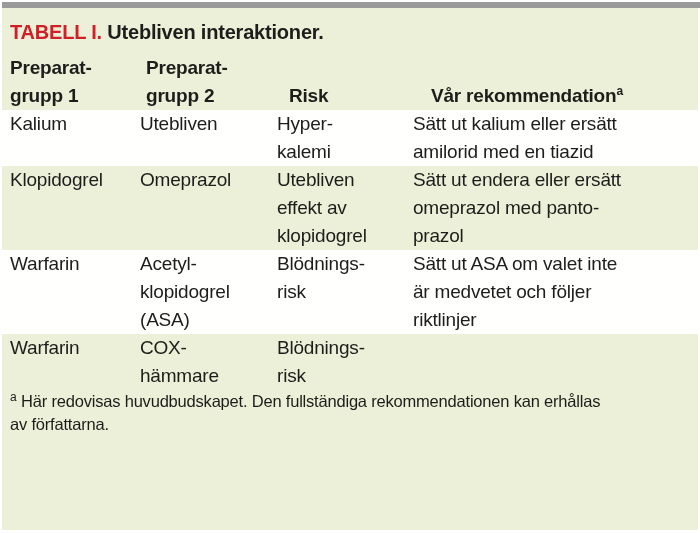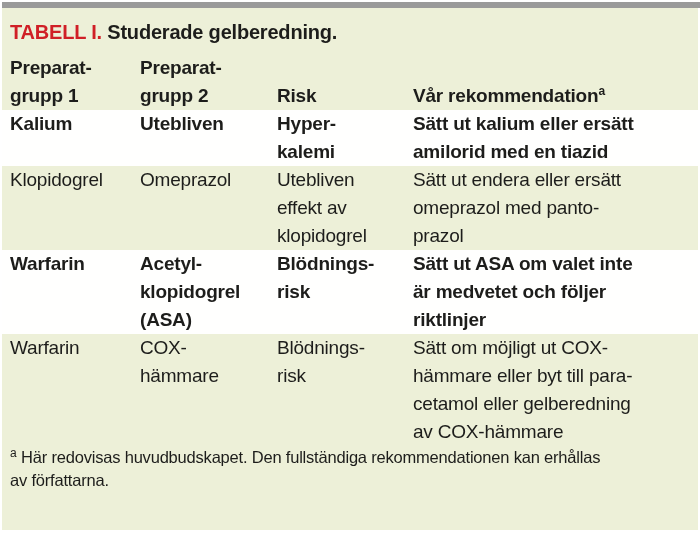--- a/index.html
+++ b/index.html
@@ -31,40 +31,41 @@
     padding:12px 6px 0 8px;
   }
   .title{
     font-size:20px;line-height:24px;font-weight:bold;
     letter-spacing:-0.2px;
   }
   .title .red{color:var(--accent-red);}
   .grid{
     display:grid;
     grid-template-columns:130px 137px 136px 1fr;
+    gap:6px;
   }
   .grid.header{
     margin-top:10px;
     align-items:end;
     font-weight:bold;
   }
   .cell{
     white-space:pre-line;
     font-size:19px;
     line-height:28px;
     letter-spacing:-0.2px;
   }
   .t-row{
     display:grid;
     grid-template-columns:130px 137px 136px 1fr;
   }
   .t-row.white{
     background:var(--row-alt-bg);
     margin-left:-8px;margin-right:-6px;
-    padding-left:8px;padding-right:6px;font-weight:bold;
+    padding-left:8px;padding-right:6px;
   }
   sup.marker{
     font-size:12px;
     line-height:0;
     vertical-align:super;
     letter-spacing:0;
   }
   .footnote{
     font-size:16.5px;
     line-height:23px;
@@ -74,21 +75,21 @@
 </style>
 </head>
 <body>
 
 <div class="frame">
   <div class="topbar"></div>
 
   <div class="card">
 
     <div class="title">
-      <span class="red">TABELL I.</span><span> Studerade gelberedning.</span>
+      <span class="red">TABELL I.</span><span> Utebliven interaktioner.</span>
     </div>
 
     <div class="grid header">
       <div class="cell">Preparat-
 grupp 1</div>
       <div class="cell">Preparat-
 grupp 2</div>
       <div class="cell">Risk</div>
       <div class="cell"><span>Vår rekommendation</span><sup class="marker">a</sup></div>
     </div>
@@ -124,24 +125,20 @@
 är medvetet och följer
 riktlinjer</div>
     </div>
 
     <div class="t-row">
       <div class="cell">Warfarin</div>
       <div class="cell">COX-
 hämmare</div>
       <div class="cell">Blödnings-
 risk</div>
-      <div class="cell">Sätt om möjligt ut COX-
-hämmare eller byt till para-
-cetamol eller gelberedning
-av COX-hämmare</div>
     </div>
 
     <div class="footnote">
       <sup class="marker">a</sup> <span class="fn-text">Här redovisas huvudbudskapet. Den fullständiga rekommendationen kan erhållas
 av författarna.</span>
     </div>
 
   </div>
 </div>
 

